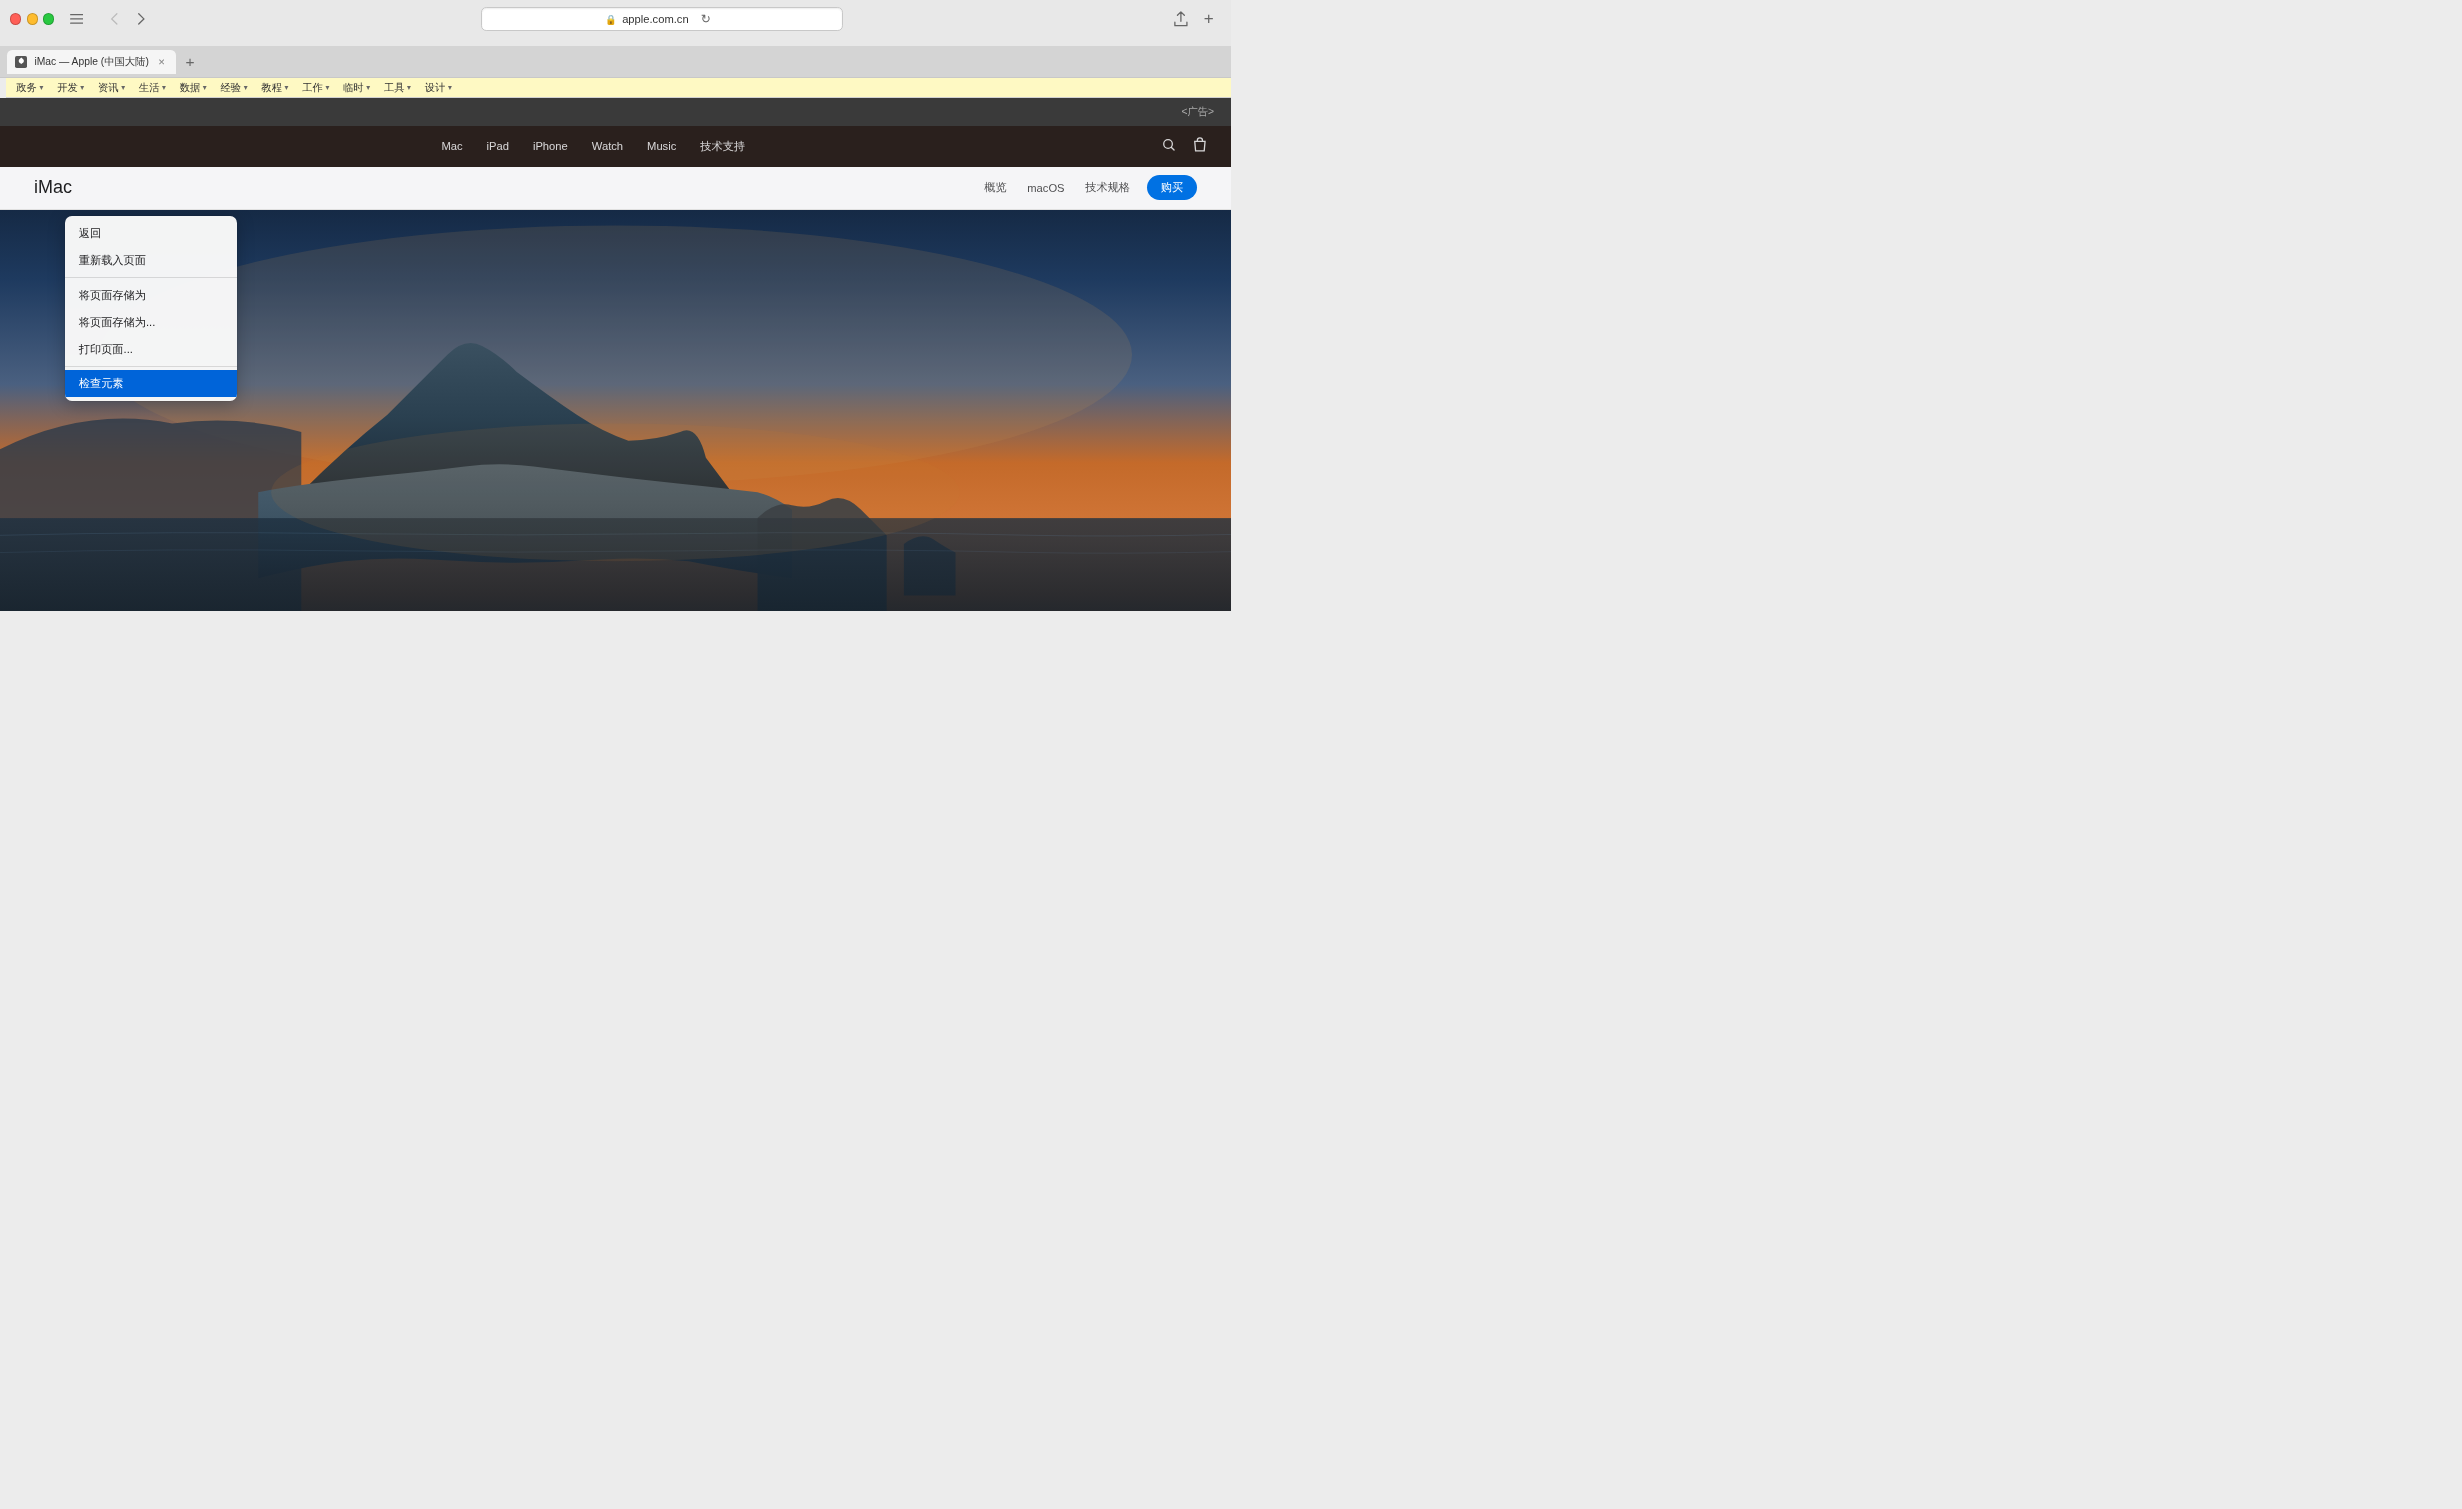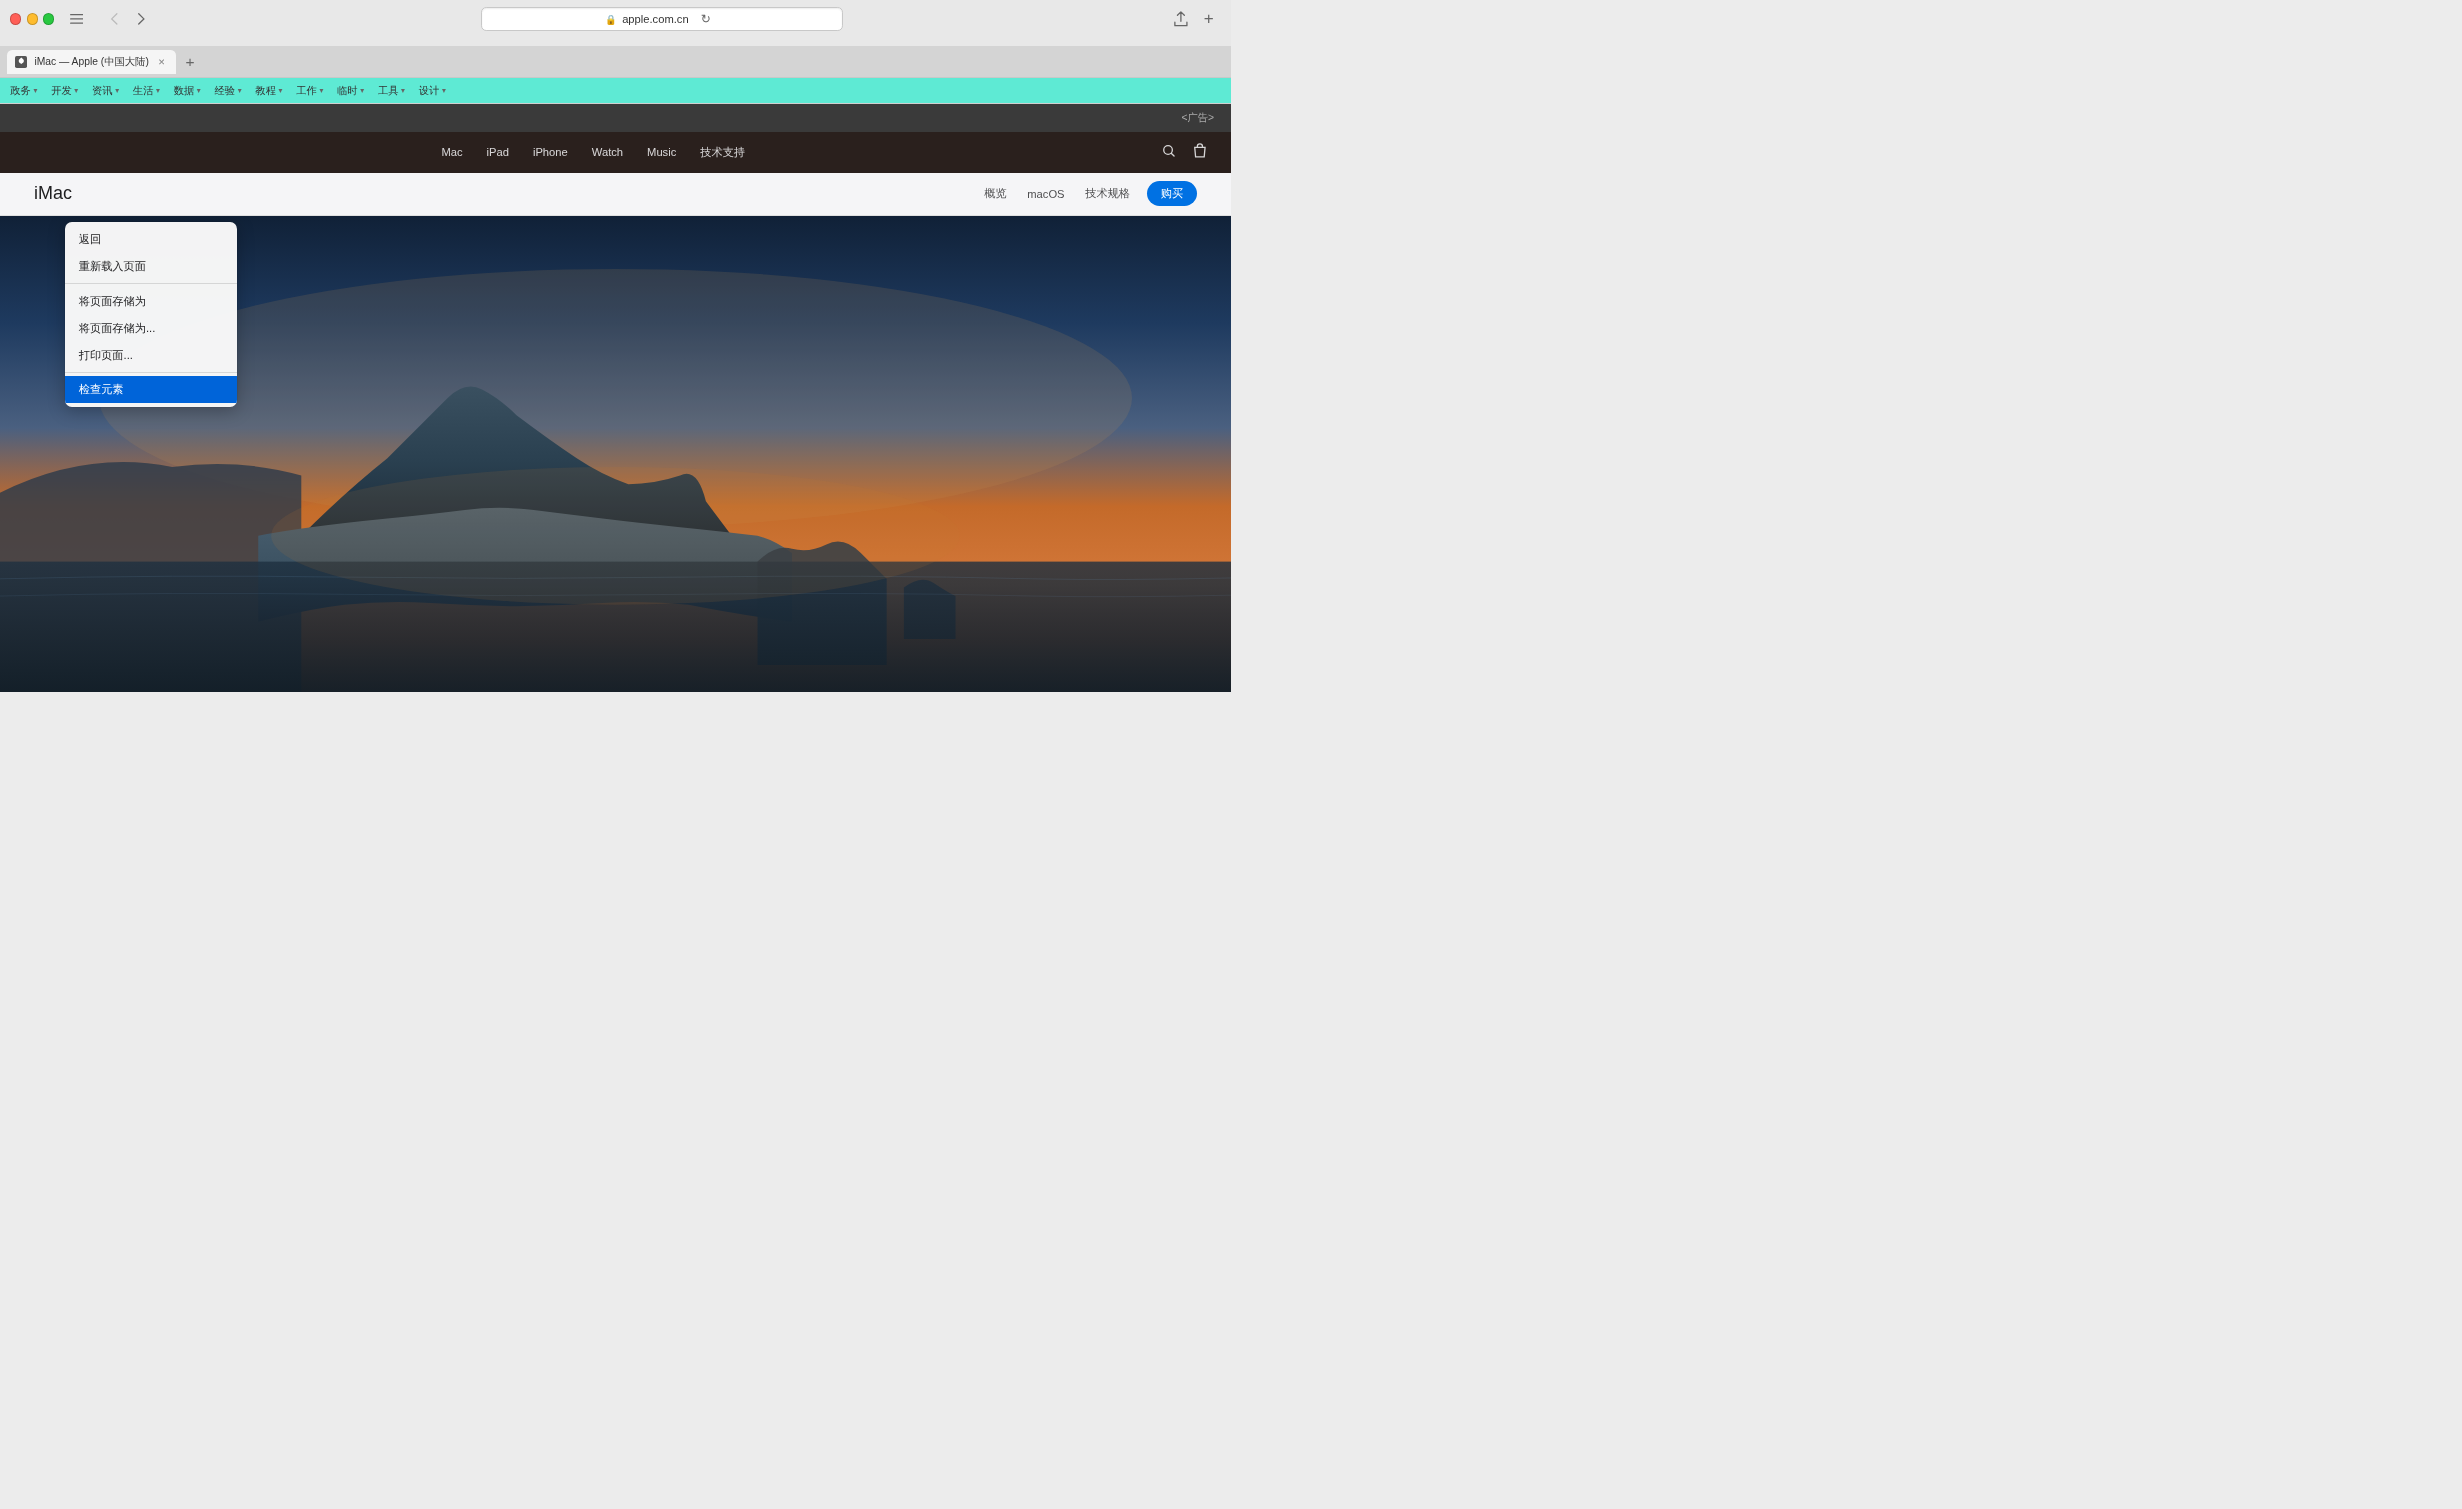--- a/index.html
+++ b/index.html
@@ -146,30 +146,31 @@
       align-items: center;
       height: 31px;
       padding: 0 6.9px;
       gap: 3.4px;
       background: #d4d4d4;
       margin-top: 8px;
     }
 
     
     .bookmarks-bar {
-      height: 26px;
-      background: #5eead4;
+      height: 20px;
+      background: #fef9c3;
       border-bottom: 0.9px solid #d0d0d0;
       display: flex;
       align-items: center;
       padding: 0 10.3px;
       gap: 13.8px;
       font-size: 10.3px;
       color: #333;
       overflow: hidden;
+      margin-left: 6px;
     }
 
     .bookmark-item {
       display: flex;
       align-items: center;
       gap: 2.6px;
       cursor: pointer;
       white-space: nowrap;
       color: #333;
     }
@@ -550,21 +551,21 @@
   <div class="product-subnav">
     <span class="product-title">iMac</span>
     <div class="subnav-links">
       <span class="subnav-link">概览</span>
       <span class="subnav-link">macOS</span>
       <span class="subnav-link">技术规格</span>
     </div>
     <button class="buy-btn">购买</button>
   </div>
 
-  <div class="main-content" style="position: relative; height: 476px; background: #1a1a1a; overflow: hidden;">
+  <div class="main-content" style="position: relative; height: 401px; background: #1a1a1a; overflow: hidden;">
 
     <div class="imac-bg" style="position: absolute; top: 0; left: 0; width: 100%; height: 100%;">
       <svg width="100%" height="100%" viewBox="0 0 1430 610" preserveAspectRatio="xMidYMid slice" xmlns="http://www.w3.org/2000/svg">
         <defs>
           <linearGradient id="skyGrad" x1="0%" y1="0%" x2="0%" y2="100%">
             <stop offset="0%" style="stop-color:#0d1b2e;stop-opacity:1"></stop>
             <stop offset="25%" style="stop-color:#1e3a5f;stop-opacity:1"></stop>
             <stop offset="45%" style="stop-color:#4a6080;stop-opacity:1"></stop>
             <stop offset="60%" style="stop-color:#c46a2a;stop-opacity:1"></stop>
             <stop offset="75%" style="stop-color:#d4783a;stop-opacity:1"></stop>

